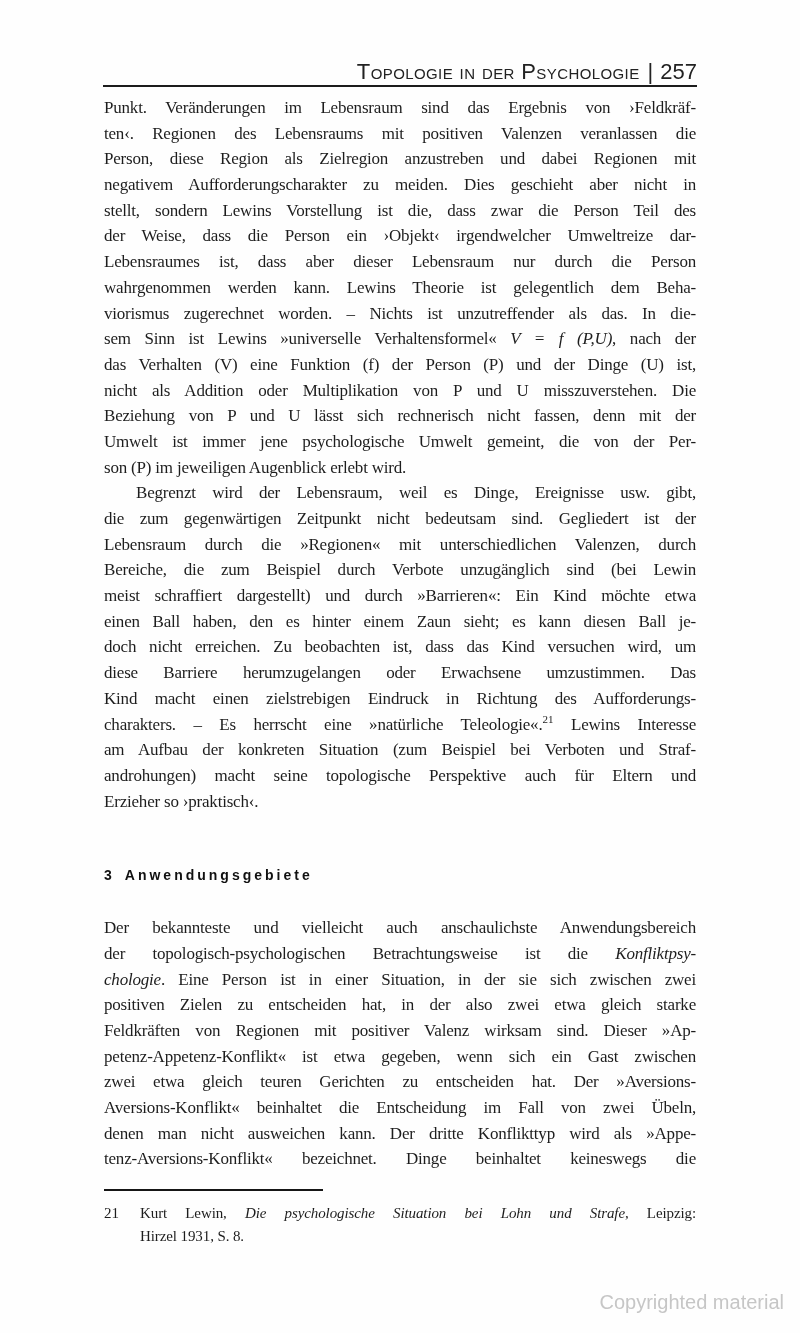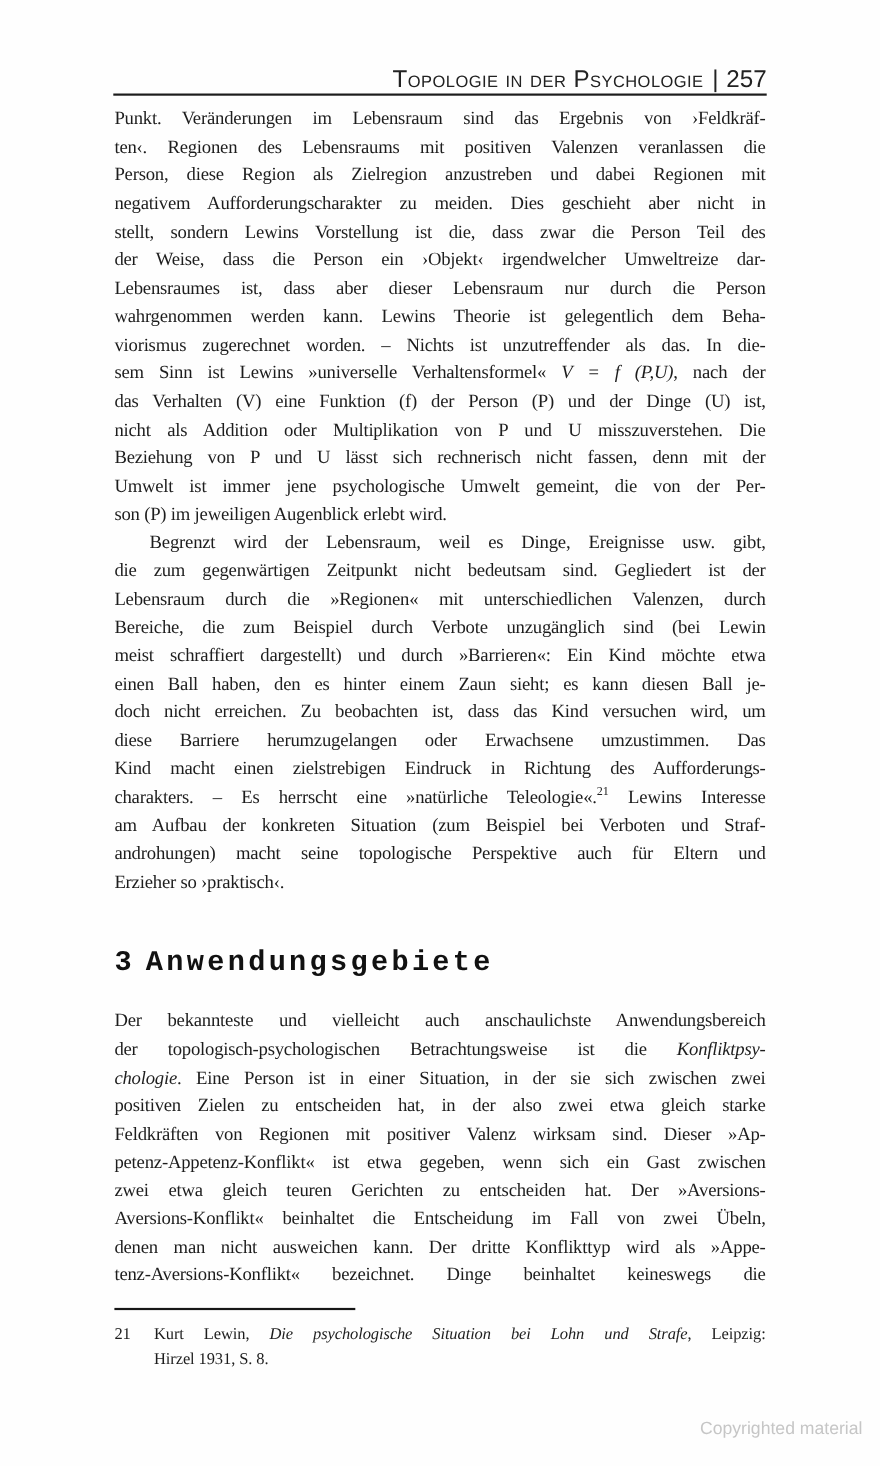--- a/index.html
+++ b/index.html
@@ -53,23 +53,23 @@
   .line i { font-style: italic; }
   sup.fn-ref {
     font-size: 11px;
     line-height: 0;
     vertical-align: 7px;
     letter-spacing: 0;
   }
 
   
   .section-heading {
-    font-family: Liberation Mono, monospace;
+    font-family: Liberation Sans, sans-serif;
     font-weight: bold;
-    font-size: 26px;
+    font-size: 14px;
     line-height: 28px;
     letter-spacing: 3px;
     margin: 47px 0 26px 0;
     color: #111;
     white-space: nowrap;
   }
   .section-heading .sec-num { margin-right: 10px; }
 
   
   .footnote-rule {
@@ -99,21 +99,21 @@
     text-align-last: justify;
   }
   .fn-line.flush-left { text-align-last: left; }
   .fn-line i { font-style: italic; }
 
   
   .watermark {
     position: absolute;
     top: 1291px; right: 16px;
     font-family: "Liberation Sans", sans-serif;
-    font-size: 16px;
+    font-size: 20px;
     color: #c6c6c6;
     white-space: nowrap;
   }
 </style>
 </head>
 <body>
 
 <div class="page">
 
   <div class="running-head">

